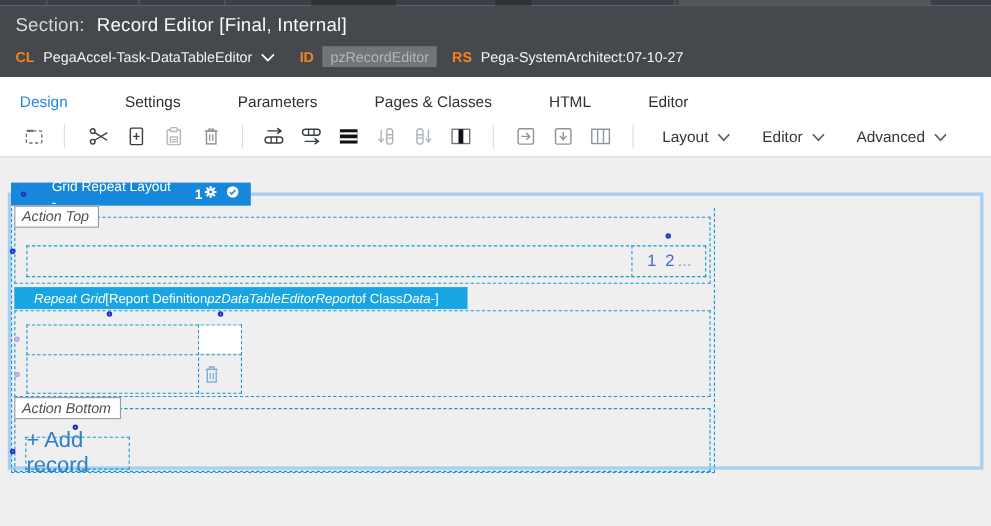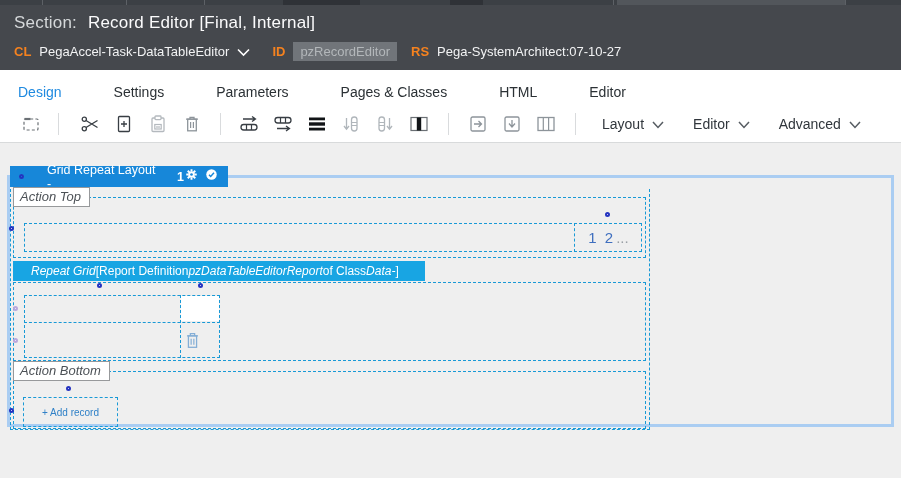--- a/index.html
+++ b/index.html
@@ -54,21 +54,21 @@
   .act-label { position:absolute; background:#ffffff; border:1px solid #97999b; color:#4c5156; font-style:italic; font-size:13px; padding:1px 8px 2px 6px; z-index:6; white-space:nowrap; }
   .rg-bar { position:absolute; left:13px; top:118px; width:412px; height:20px; background:#18a5e3; color:#fff; font-size:12px; display:flex; align-items:center; padding-left:18px; z-index:5; cursor:pointer; white-space:nowrap; }
   .rg-bar .it { font-style:italic; }
   .regionB { left:13px; top:139px; width:633px; height:79px; z-index:2; }
   .grid-table { left:24px; top:152px; width:196px; height:63px; z-index:2; }
   .col-div { position:absolute; left:180px; top:152px; height:63px; border-left:1px dashed #1899d6; z-index:3; }
   .row-div { position:absolute; left:24px; top:179px; width:196px; border-top:1px dashed #1899d6; z-index:3; }
   .white-cell { position:absolute; left:181px; top:153px; width:38px; height:25px; background:#ffffff; z-index:4; cursor:pointer; }
   .trash-cell { position:absolute; left:184px; top:188px; z-index:4; cursor:pointer; }
   .regionC { left:13px; top:228px; width:633px; height:58px; z-index:2; }
-  .add-box { left:23px; top:254px; width:95px; height:30px; z-index:3; display:flex; align-items:center; justify-content:center; color:#2f80c7; font-size:10px; cursor:pointer; }
+  .add-box { left:23px; top:254px; width:95px; height:30px; z-index:3; display:flex; align-items:center; justify-content:center; color:#2f80c7; font-size:20px; cursor:pointer; }
   .handle { position:absolute; width:5px; height:5px; border-radius:50%; background:#f5f8fb; z-index:6; }
   .h-blue { border:2px solid #2433c0; }
   .h-purple { border:2px solid #b9a8dd; }
 </style>
 </head>
 <body>
 
 <div class="screen">
 
   <div class="tabstrip">

